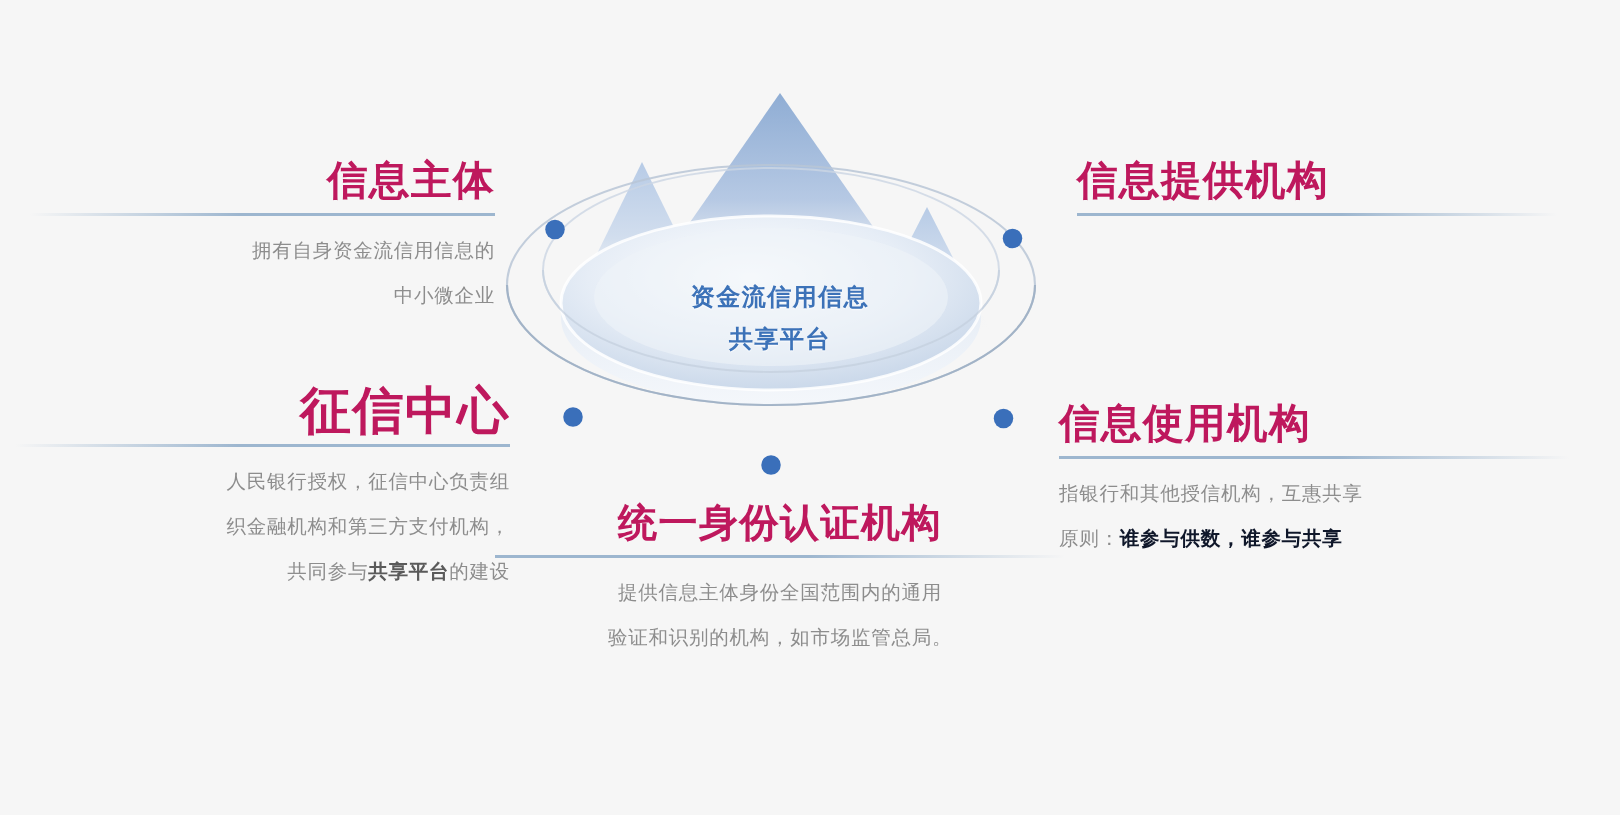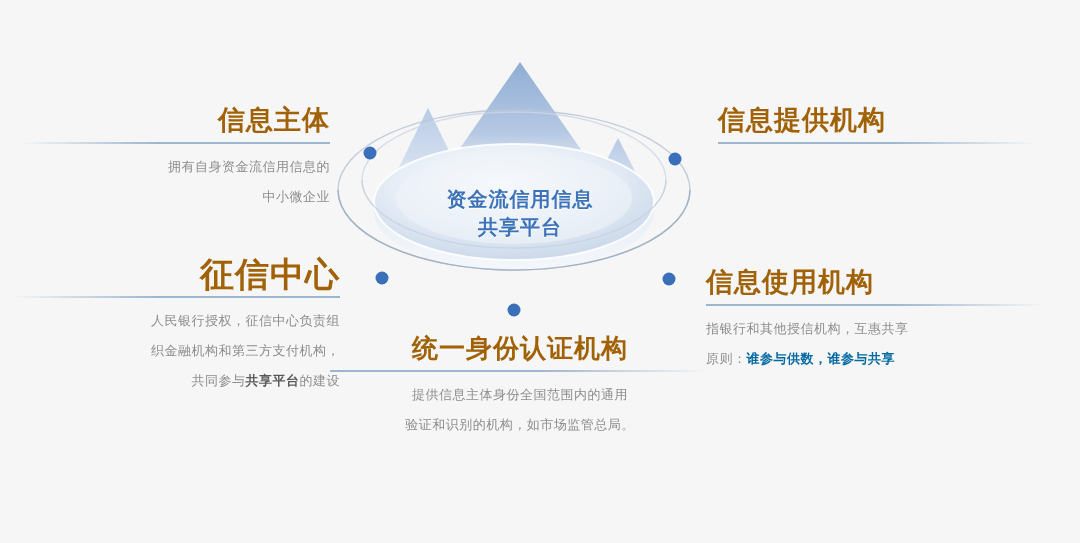--- a/index.html
+++ b/index.html
@@ -35,38 +35,38 @@
     top: 0;
   }
   #platform-label {
     position: absolute;
     left: 0;
     top: 155px;
     width: 380px;
     text-align: center;
     font-family: "Liberation Sans", "DejaVu Sans", sans-serif;
     font-weight: bold;
-    font-size: 20px;
+    font-size: 16px;
     line-height: 28px;
     color: #3c72b8;
     letter-spacing: 1px;
     text-shadow: 0 1px 1px rgba(255,255,255,0.9);
   }
   #platform-label .l2 { display: block; }
 
   
   .block {
     position: absolute;
   }
   .block h2 {
     margin: 0;
     font-family: "Liberation Sans", "DejaVu Sans", sans-serif;
     font-size: 27px;
     font-weight: bold;
-    color: #a16207;
+    color: #be185d;
     letter-spacing: 1px;
     line-height: 32px;
   }
   .rule {
     height: 2px;
     margin-top: 6px;
     margin-bottom: 9px;
   }
   .block.align-right .rule {
     background: linear-gradient(to left, #9db6cf 0%, #9db6cf 55%, rgba(157,182,207,0) 100%);
@@ -81,21 +81,21 @@
     line-height: 30px;
     color: #8d8d8d;
     letter-spacing: 0.5px;
     font-family: Liberation Mono, monospace;
   }
   .block p .strong {
     color: #5a5a5a;
     font-weight: bold;
   }
   .block p .red {
-    color: #0369a1;
+    color: #0f172a;
     font-weight: bold;
   }
 
   .align-right { text-align: right; }
   .align-left  { text-align: left; }
   .align-center { text-align: center; }
 
   
   #block-info-subject    { left: 20px;  top: 104px;  width: 310px; }
   #block-credit-center   { left: 10px;  top: 258px;  width: 330px; }

